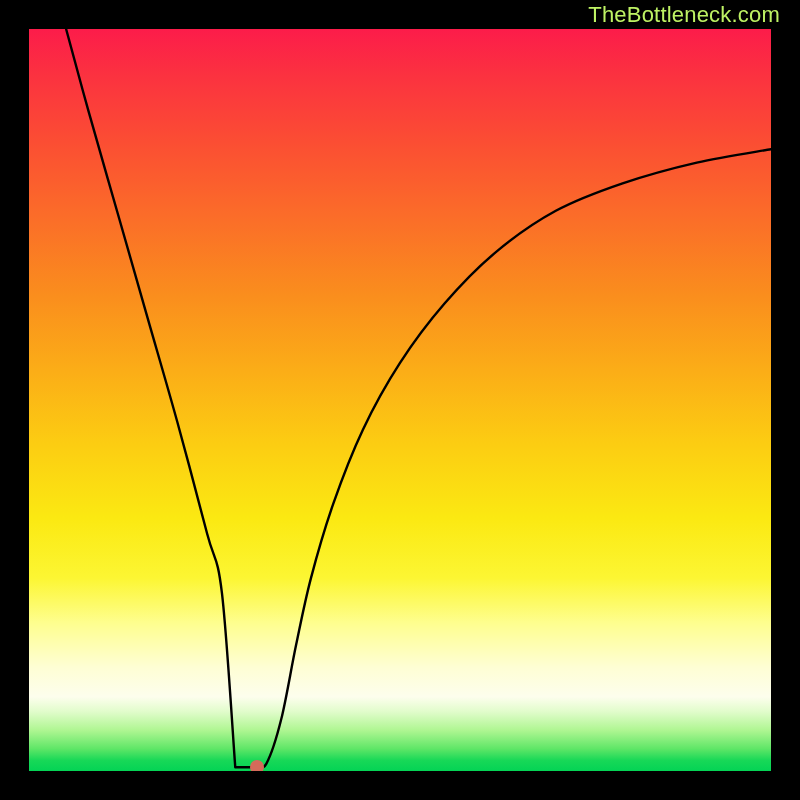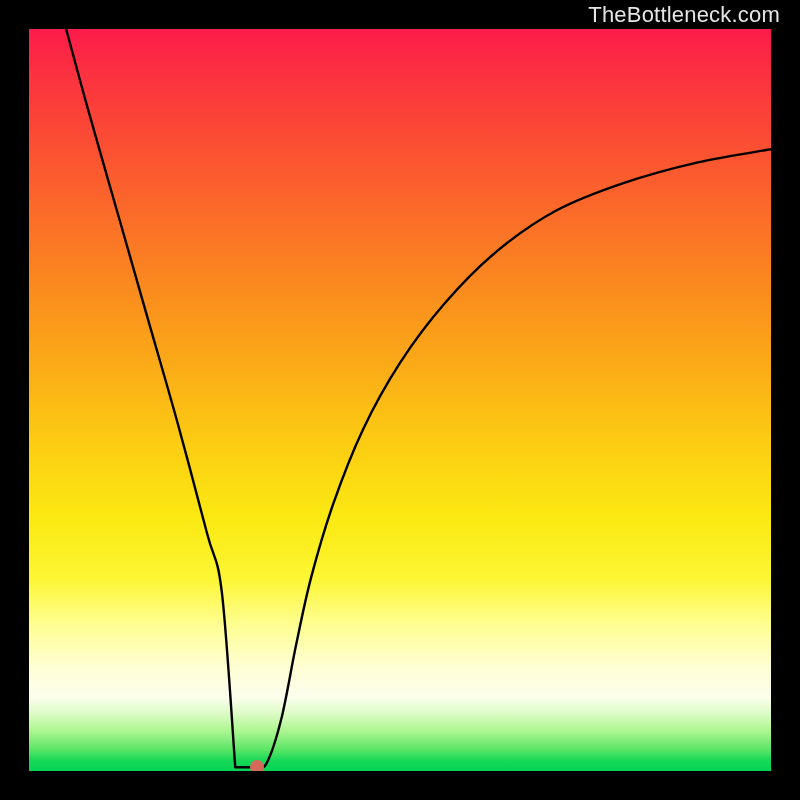--- a/index.html
+++ b/index.html
@@ -14,21 +14,21 @@
   .frame {
     position: relative;
     width: 800px;
     height: 800px;
     background: #000;
   }
   .watermark {
     position: absolute;
     top: 2px;
     right: 20px;
-    color: #e5e5e5;
+    color: #bef264;
     font-size: 22px;
     font-weight: 500;
     letter-spacing: 0.2px;
     z-index: 5;
   }
   .plot-area {
     position: absolute;
     left: 29px;
     top: 29px;
     width: 742px;

